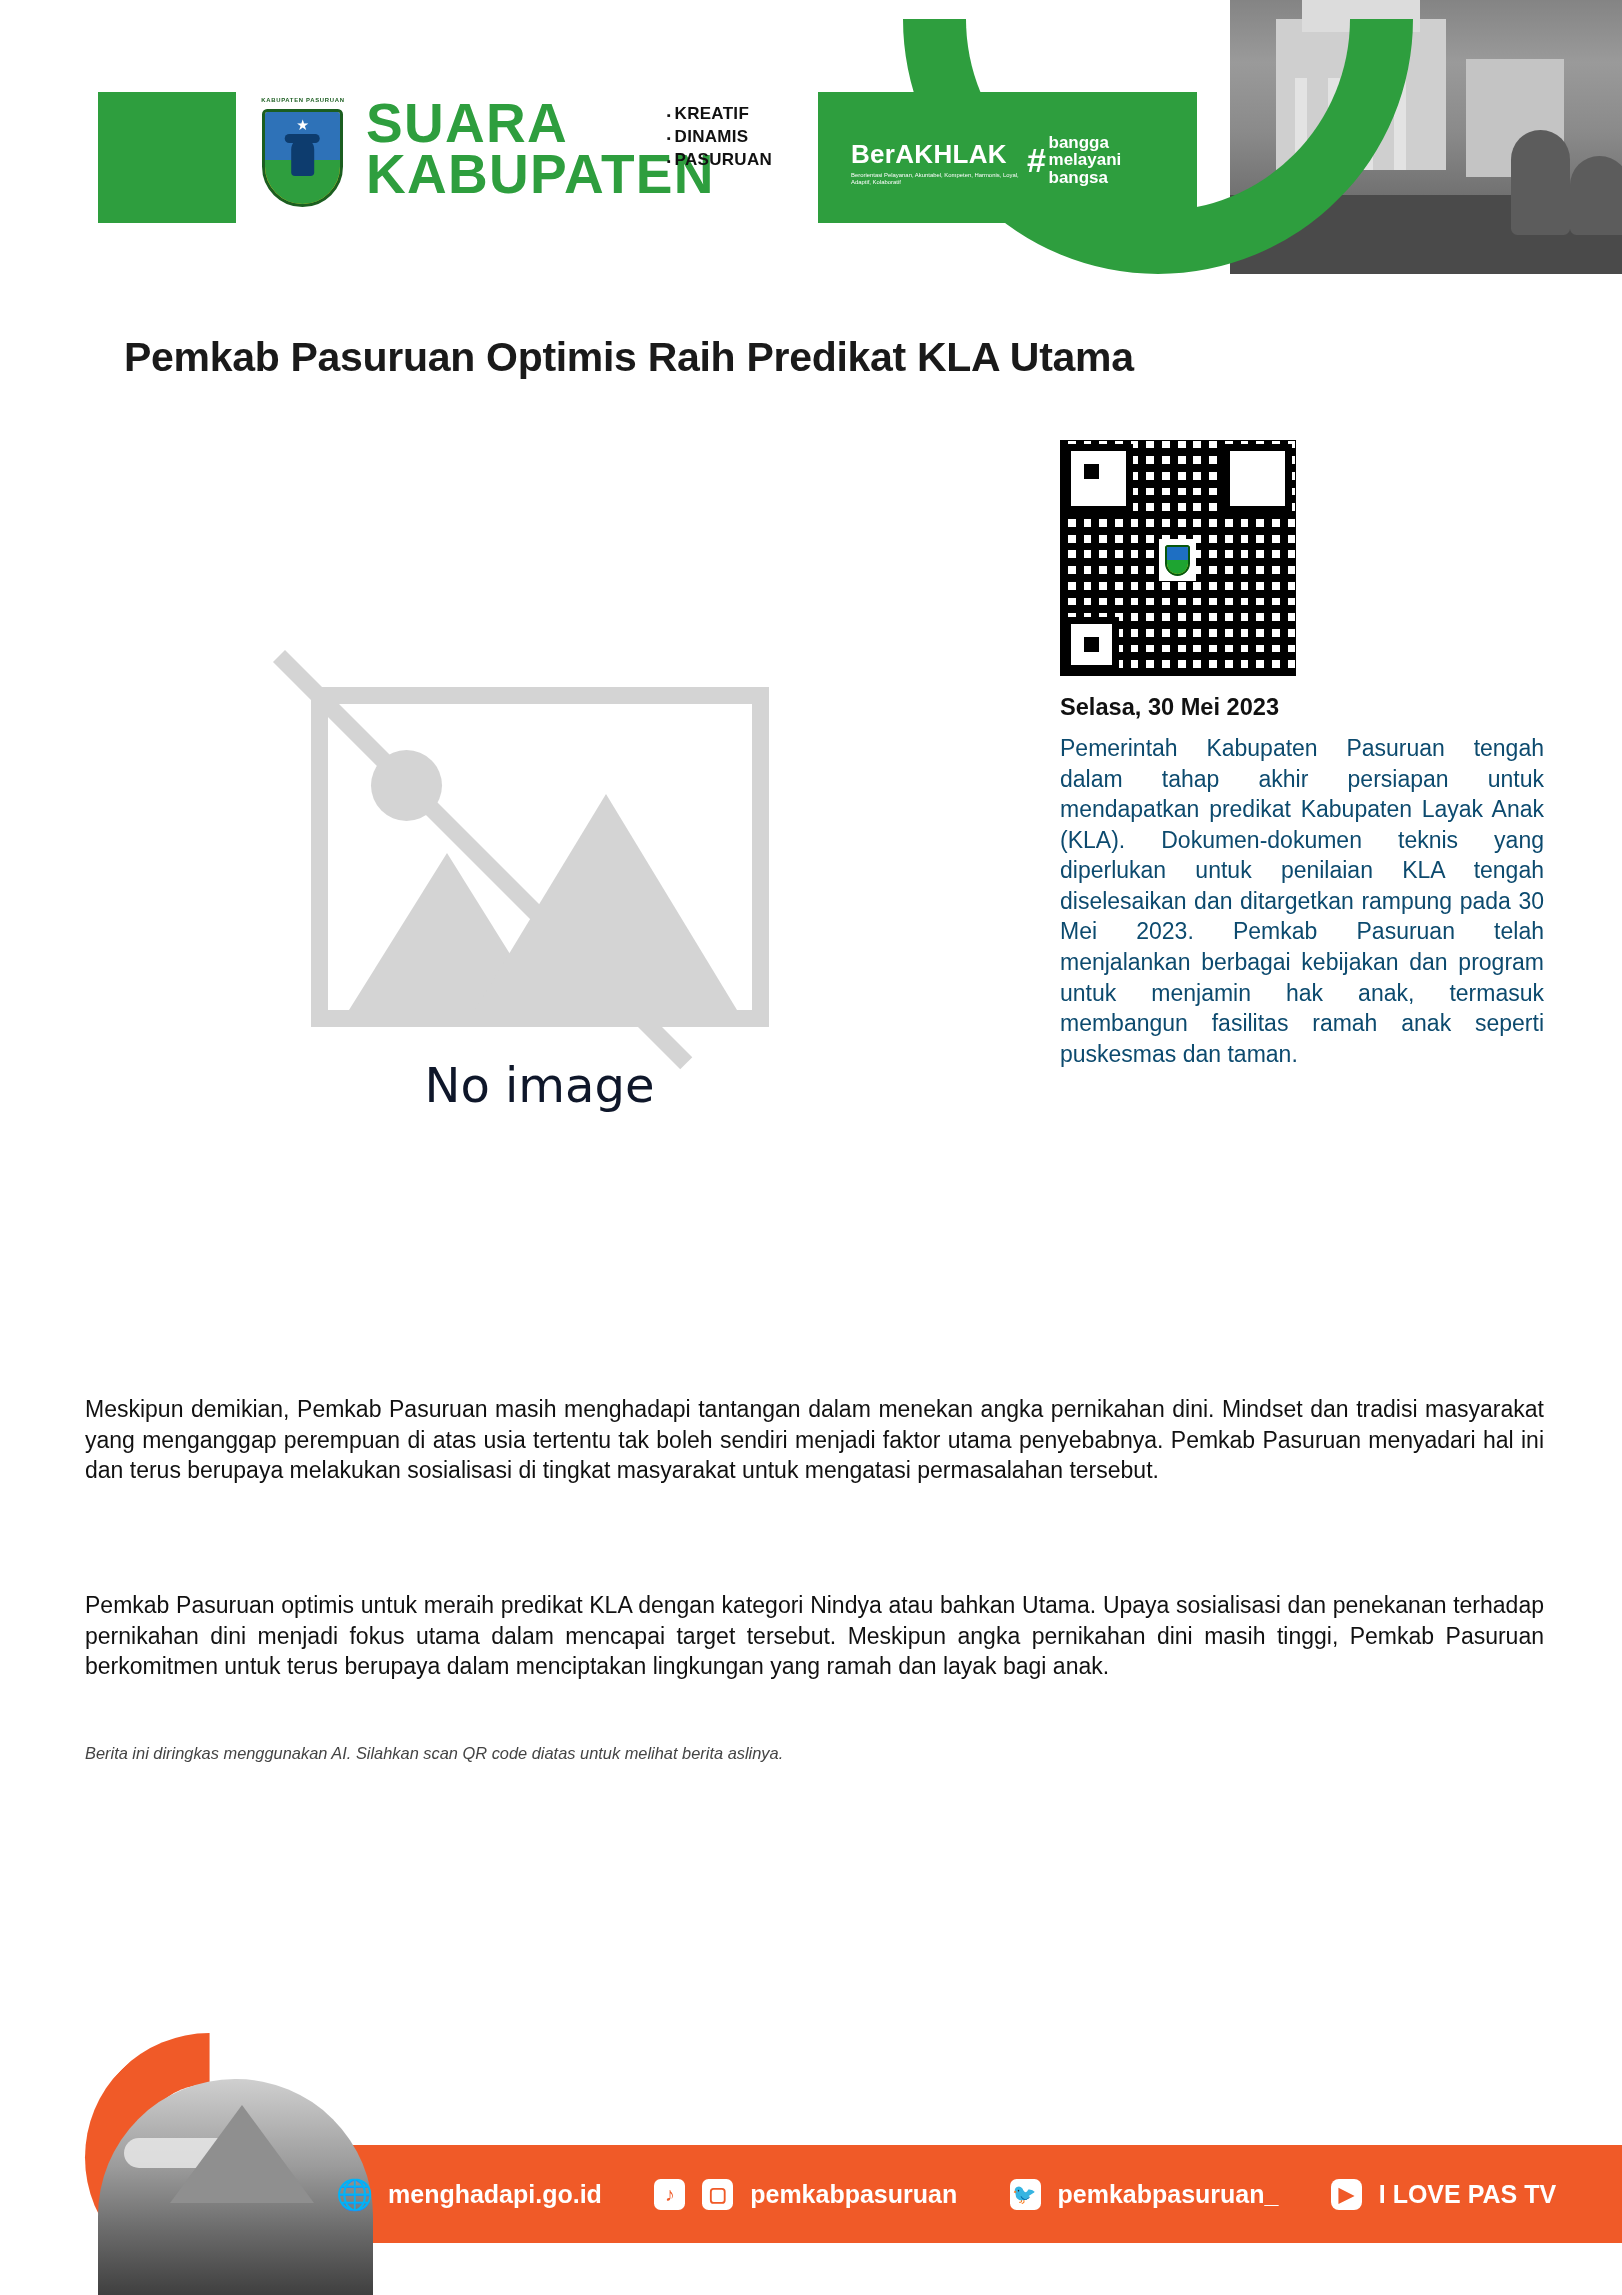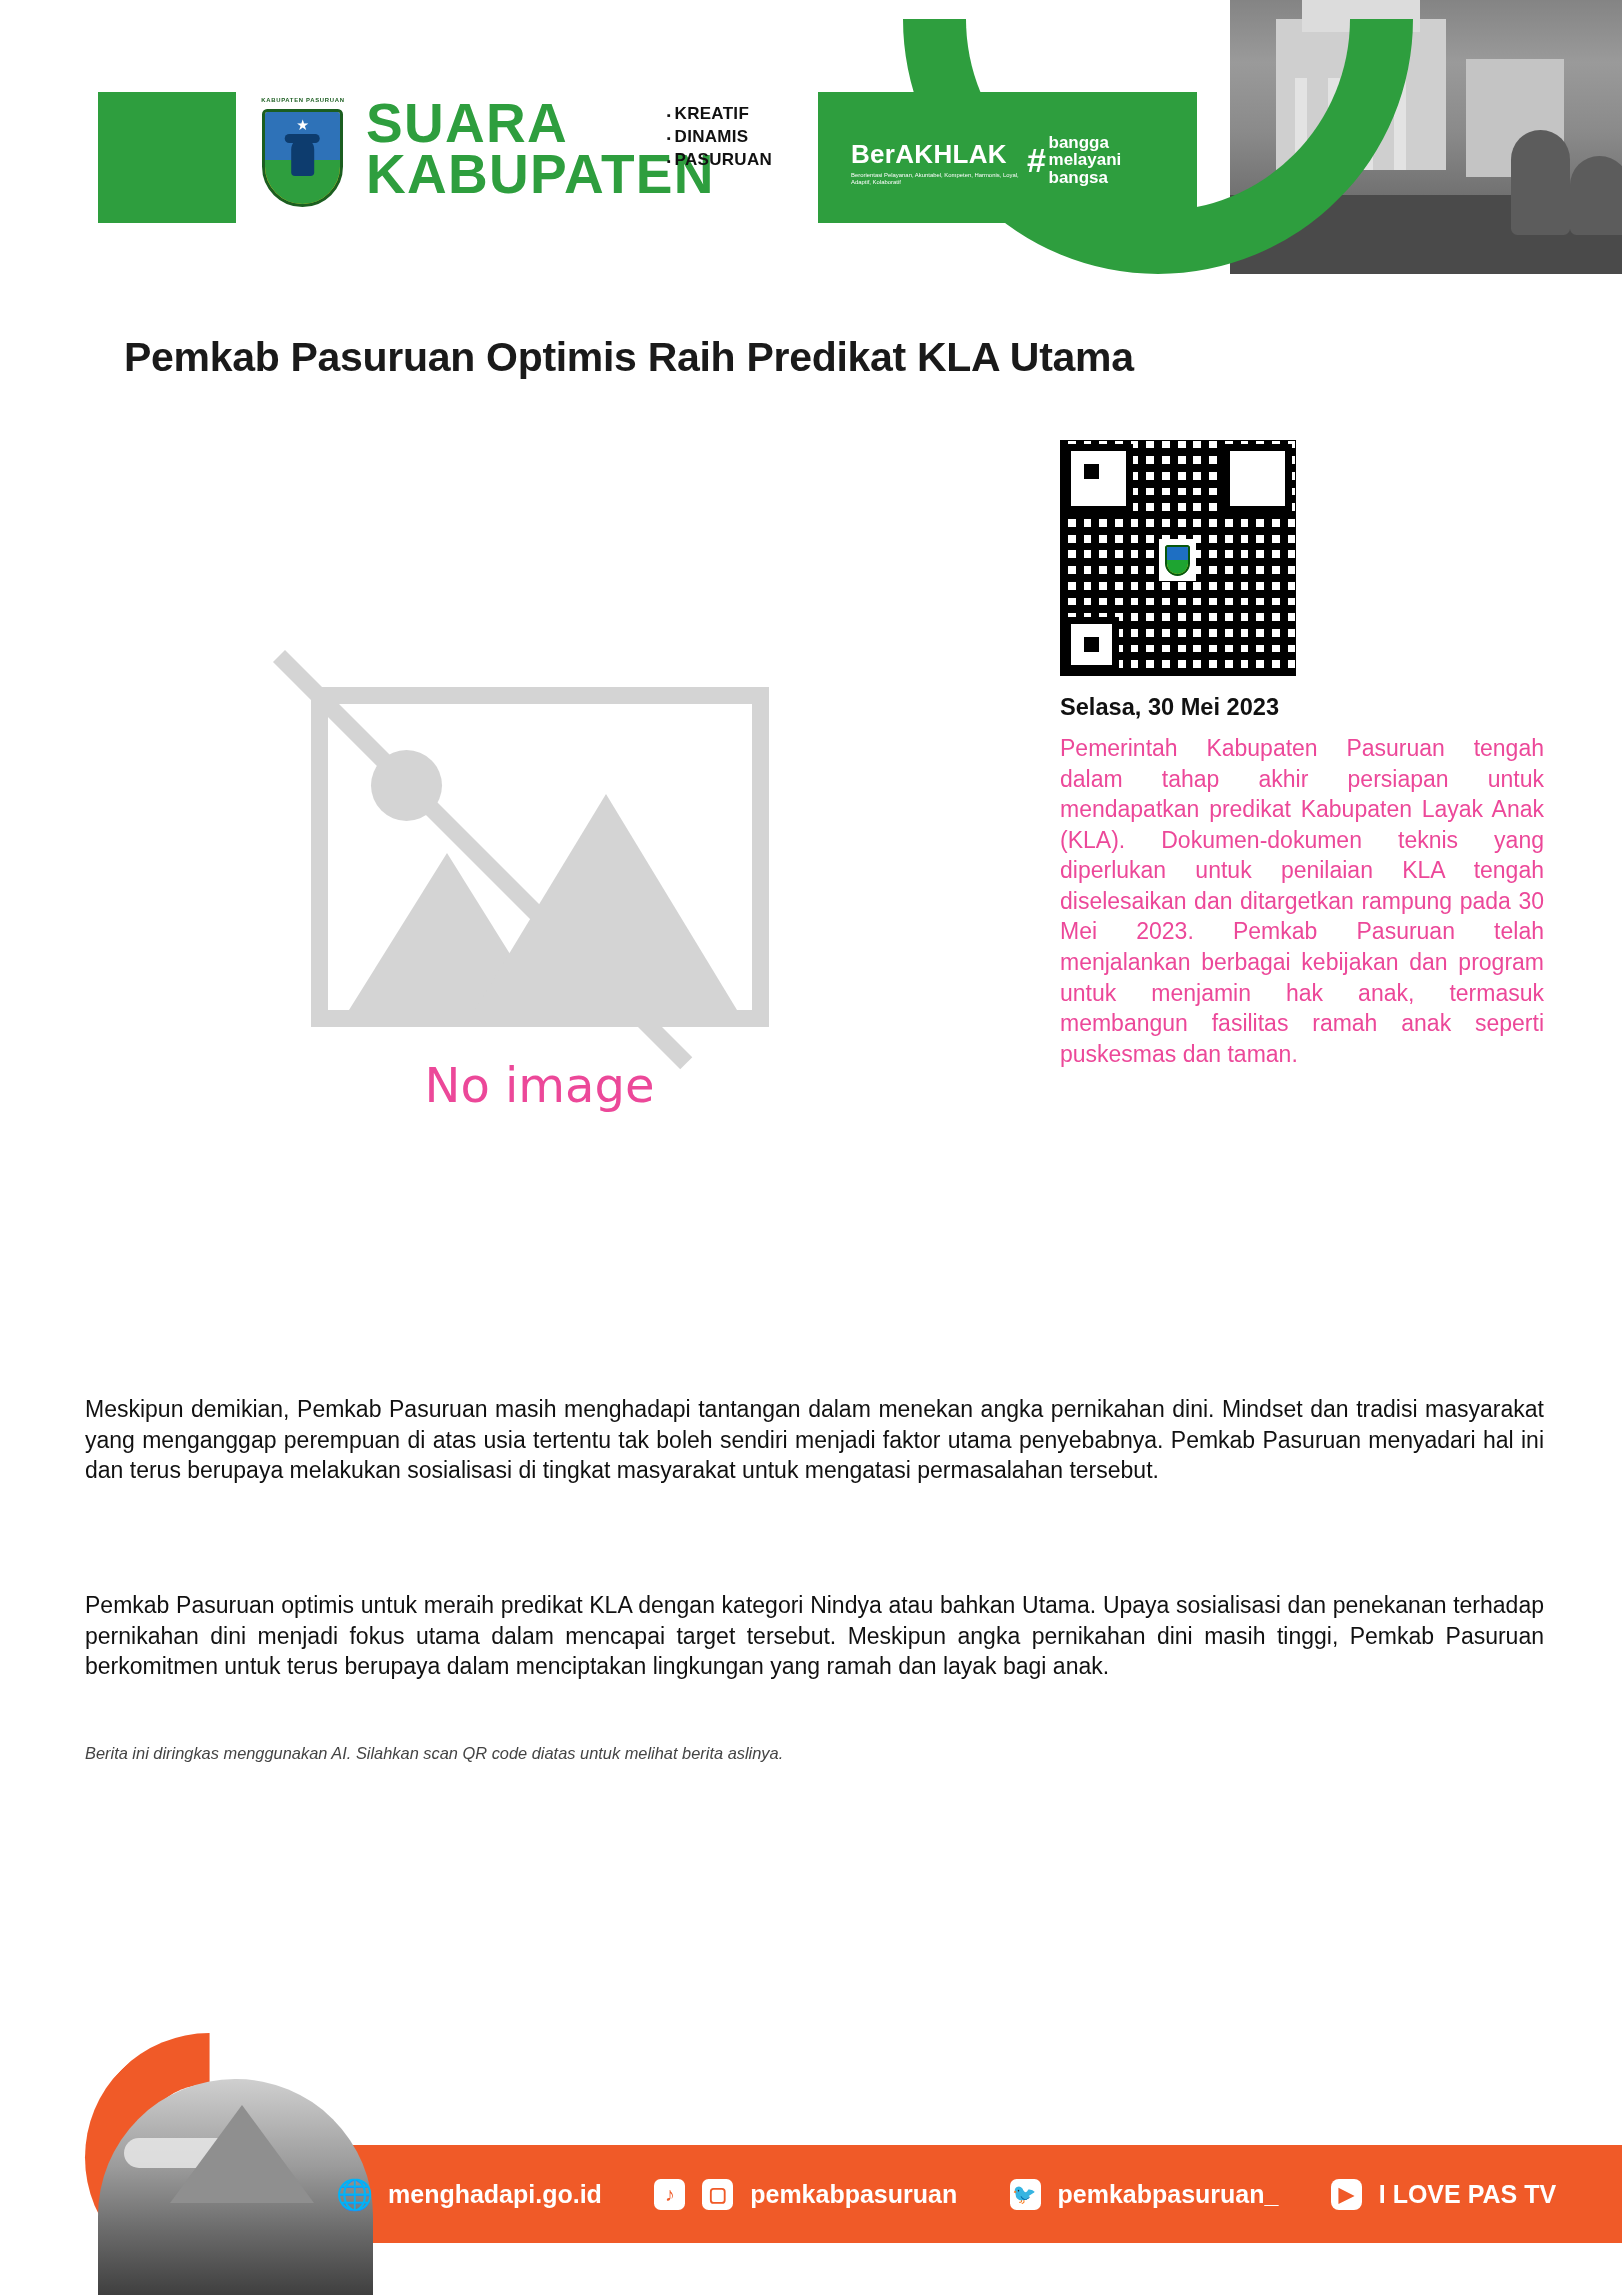--- a/index.html
+++ b/index.html
@@ -252,42 +252,42 @@
     position: absolute;
     left: -26px; top: -37px;
     width: 576px; height: 17px;
     background: #d4d4d4;
     transform: rotate(45deg);
     transform-origin: left top;
   }
   .img-ph .noimg {
     margin-top: 30px;
     font-size: 48px;
-    color: #ec4899;
+    color: #0f172a;
     font-family: "DejaVu Sans", sans-serif;
   }
 
   
   .date {
     position: absolute;
     top: 694px;
     left: 1060px;
     width: 484px;
     font-size: 23.6px;
     font-weight: bold;
     color: #111;
   }
   .col-right {
     position: absolute;
     top: 733px;
     left: 1060px;
     width: 484px;
     font-size: 23px;
     line-height: 1.33;
-    color: #ec4899;
+    color: #0c4a6e;
     text-align: justify;
   }
   .full-1 {
     position: absolute;
     top: 1394px;
     left: 85px;
     width: 1459px;
     font-size: 23px;
     line-height: 1.33;
     color: #111;

